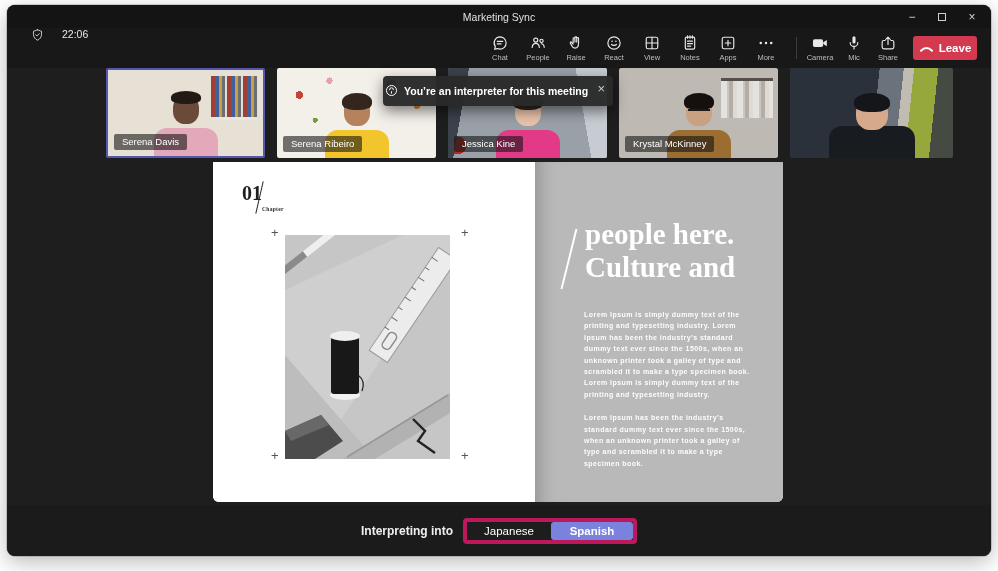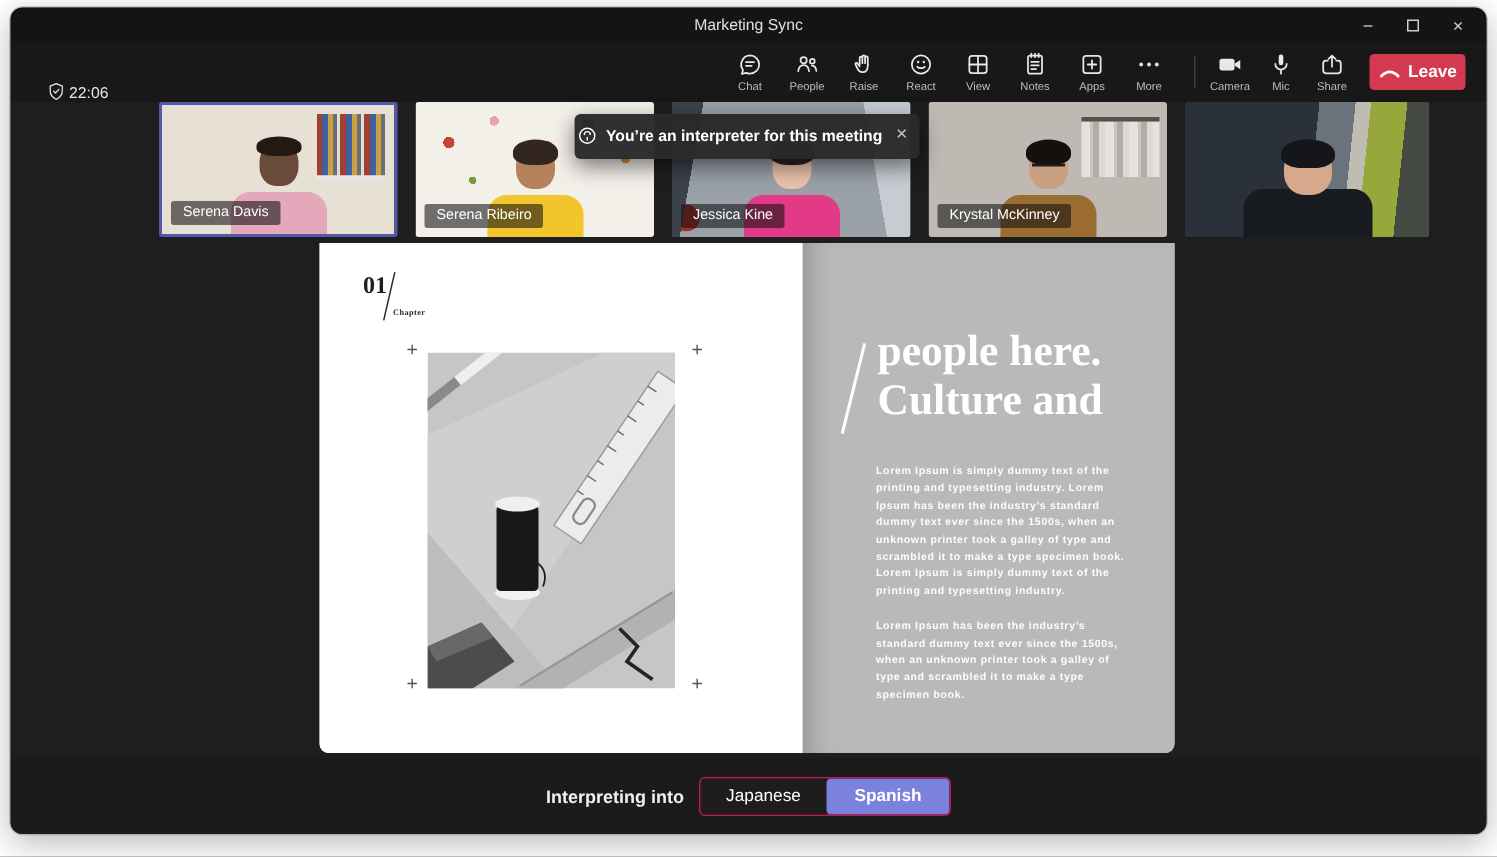--- a/index.html
+++ b/index.html
@@ -14,21 +14,21 @@
   .titlebar { position:absolute; left:0; top:0; right:0; height:23px; background:#141414;
               display:flex; align-items:center; justify-content:center; }
   .titlebar .title { font-size:10.5px; color:#e2e2e2; }
   .winctrls { position:absolute; right:4px; top:0; height:23px; display:flex; }
   .winctrl { width:30px; height:23px; display:flex; align-items:center; justify-content:center;
              color:#cfcfcf; font-size:12px; cursor:default; }
   .winctrl .sq { width:8px; height:8px; border:1px solid #cfcfcf; display:block; }
 
   
   .toolbar { position:absolute; left:0; top:23px; right:0; height:40px; background:#181818; }
-  .meet-time { position:absolute; left:24px; top:0; height:40px; display:flex; align-items:flex-end; gap:2px;
+  .meet-time { position:absolute; left:24px; top:0; height:40px; display:flex; align-items:flex-start; gap:18px;
                color:#e6e6e6; font-size:10.5px; }
   .tb-icons { position:absolute; left:474px; top:0; height:40px; display:flex; }
   .tb-btn { width:38px; height:40px; display:flex; flex-direction:column; align-items:center; justify-content:center; cursor:pointer; }
   .tb-btn svg { width:18px; height:18px; }
   .tb-btn .lbl { font-size:7.5px; color:#bdbdbd; margin-top:1px; white-space:nowrap; }
   .tb-right { position:absolute; right:14px; top:0; height:40px; display:flex; align-items:center; }
   .tb-sep { width:1px; height:22px; background:#3c3c3c; margin:0 6px; }
   .dev-btn { width:34px; }
   .leave-btn { margin-left:8px; height:24px; width:64px; background:#d43a4f; border:none; border-radius:3px;
                color:#fff; font-size:11.5px; font-weight:bold; display:flex; align-items:center; justify-content:center;
@@ -85,21 +85,21 @@
   .banner-title { color:#ffffff; font-size:10.5px; font-weight:bold; }
   .banner-close { position:absolute; right:8px; top:6px; color:#cccccc; font-size:13px; line-height:13px; cursor:pointer; }
   .banner-body { margin-top:4px; color:#c9c9c9; font-size:10px; line-height:1.35; width:208px; }
 
   
   .stage { position:absolute; left:0; top:155px; right:0; bottom:51px; background:#1e1e1e; }
   .slide { position:absolute; left:206px; top:2px; width:570px; height:340px; background:#ffffff;
            border-radius:0 0 6px 6px; overflow:hidden; }
   .slide-left { position:absolute; left:0; top:0; width:322px; height:100%; background:#fff; }
   .chapter-num { position:absolute; left:29px; top:20px; font-family:"Liberation Serif",serif; font-weight:bold;
-                 font-size:16px; color:#1f1f1f; }
+                 font-size:20px; color:#1f1f1f; }
   .chapter-slash { position:absolute; left:46px; top:19px; width:1.3px; height:33px; background:#2a2a2a; transform:rotate(13deg); }
   .chapter-lbl { position:absolute; left:49px; top:44px; font-family:"Liberation Serif",serif; font-weight:bold;
                  font-size:5.5px; letter-spacing:.3px; color:#2a2a2a; }
   .photo { position:absolute; left:72px; top:73px; width:165px; height:224px; }
   .cropmark { position:absolute; color:#555; font-size:13px; font-weight:300; line-height:10px; }
   .cm-tl { left:58px;  top:66px; }
   .cm-tr { left:248px; top:66px; }
   .cm-bl { left:58px;  top:289px; }
   .cm-br { left:248px; top:289px; }
   .slide-right { position:absolute; right:0; top:0; width:248px; height:100%; background:#b9b9b9;
@@ -107,21 +107,21 @@
   .head-slash { position:absolute; left:33px; top:66px; width:1.6px; height:62px; background:#ffffff; transform:rotate(14deg); }
   .slide-heading { position:absolute; left:50px; top:56px; font-family:"Liberation Serif",serif; font-weight:bold;
                    font-size:29px; line-height:33px; color:#ffffff; }
   .slide-paras { position:absolute; left:49px; top:147px; width:167px; color:#fdfdfd; }
   .slide-paras p { font-size:7px; font-weight:bold; letter-spacing:.45px; line-height:11.4px; margin-bottom:12px; }
 
   
   .bottombar { position:absolute; left:0; right:0; bottom:0; height:51px; background:#1b1b1b;
                display:flex; align-items:center; justify-content:center; gap:10px; }
   .interp-label { color:#f0f0f0; font-size:12px;font-weight:bold; }
-  .lang-group { display:flex; border:1px solid #be185d; border-radius:4px; overflow:hidden; height:26px; }
+  .lang-group { display:flex; border:4px solid #be185d; border-radius:4px; overflow:hidden; height:26px; }
   .lang-btn { height:100%; display:flex; align-items:center; justify-content:center; font-size:11.5px;
               color:#ffffff; cursor:pointer; border:none; font-family:"Liberation Sans",sans-serif; }
   .lang-btn.jp { width:84px; background:#1d1d1d; }
   .lang-btn.es { width:82px; background:#7b82dd; font-weight:bold; border-radius:3px; }
 </style>
 </head>
 <body>
 
 <div class="win">
 

